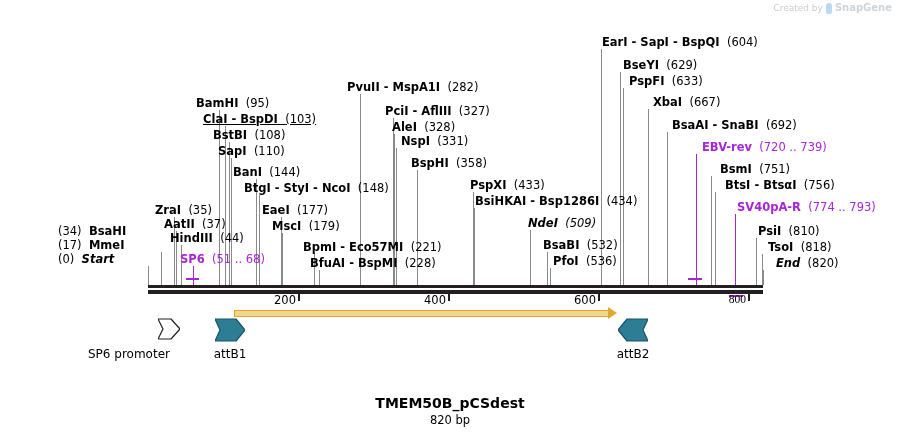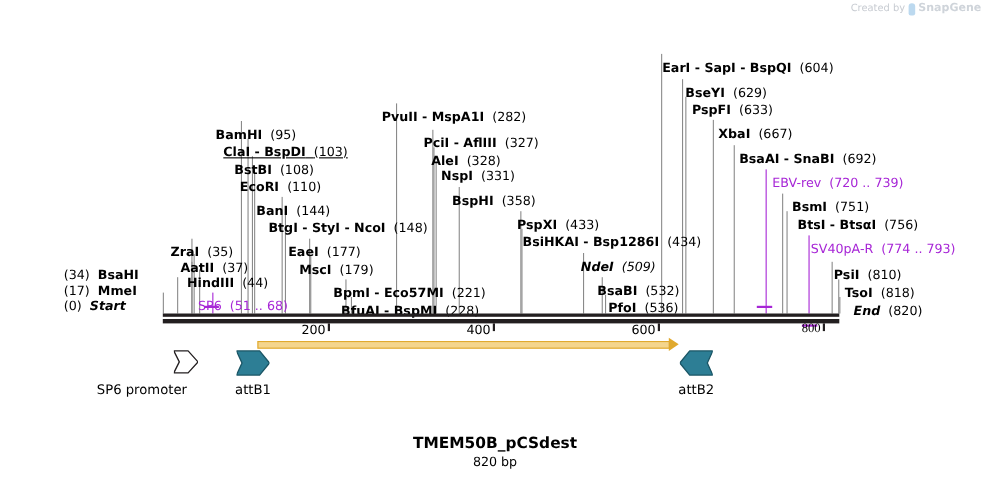--- a/index.html
+++ b/index.html
@@ -26,27 +26,26 @@
   }
   .credit .sg-name{color:#cfd4da;font-size:10px;font-weight:600;}
 
   
   .lbl{
     position:absolute;
     white-space:nowrap;
     font-size:11.5px;
     line-height:12px;
     color:#000;
-    margin-top:19px;
   }
   .lbl .nm{font-weight:bold;}
   .lbl .nm.it{font-style:italic;}
   .lbl .pos{font-weight:normal;}
   .lbl.ft{color:#a726d6;font-weight:normal;}
-  .lbl.ft .nm{font-weight:normal;}
+  .lbl.ft .nm{font-weight:bold;}
   .lbl.ft .pos{font-weight:normal;}
 
   
   .leader{position:absolute;background:#8a8a8a;width:1px;}
   .leader.pv{background:#a726d6;}
 
   
   .bb-top{position:absolute;height:3px;background:#231f20;}
   .bb-bot{position:absolute;height:4px;background:#231f20;}
 
@@ -132,21 +131,21 @@
       <div class="lbl ft" style="left: 180px; top: 253px;"><span class="nm">SP6</span>&nbsp;&nbsp;<span class="pos">(51 .. 68)</span></div>
       <div class="lbl" style="left: 233px; top: 166px;"><span class="nm">BanI</span>&nbsp;&nbsp;<span class="pos">(144)</span></div>
       <div class="lbl" style="left: 244px; top: 182px;"><span class="nm">BtgI  -  StyI  -  NcoI</span>&nbsp;&nbsp;<span class="pos">(148)</span></div>
       <div class="lbl" style="left: 262px; top: 204px;"><span class="nm">EaeI</span>&nbsp;&nbsp;<span class="pos">(177)</span></div>
       <div class="lbl" style="left: 272px; top: 220px;"><span class="nm">MscI</span>&nbsp;&nbsp;<span class="pos">(179)</span></div>
       <div class="lbl" style="left: 303px; top: 241px;"><span class="nm">BpmI  -  Eco57MI</span>&nbsp;&nbsp;<span class="pos">(221)</span></div>
       <div class="lbl" style="left: 310px; top: 257px;"><span class="nm">BfuAI  -  BspMI</span>&nbsp;&nbsp;<span class="pos">(228)</span></div>
       <div class="lbl" style="left: 196px; top: 97px;"><span class="nm">BamHI</span>&nbsp;&nbsp;<span class="pos">(95)</span></div>
       <div class="lbl" style="left: 203px; top: 113px; text-decoration: underline;"><span class="nm">ClaI  -  BspDI</span>&nbsp;&nbsp;<span class="pos">(103)</span></div>
       <div class="lbl" style="left: 213px; top: 129px;"><span class="nm">BstBI</span>&nbsp;&nbsp;<span class="pos">(108)</span></div>
-      <div class="lbl" style="left: 218px; top: 145px;"><span class="nm">EcoRI</span>&nbsp;&nbsp;<span class="pos">(110)</span></div>
+      <div class="lbl" style="left: 218px; top: 145px;"><span class="nm">SapI</span>&nbsp;&nbsp;<span class="pos">(110)</span></div>
       <div class="lbl" style="left: 347px; top: 81px;"><span class="nm">PvuII  -  MspA1I</span>&nbsp;&nbsp;<span class="pos">(282)</span></div>
       <div class="lbl" style="left: 385px; top: 105px;"><span class="nm">PciI  -  AflIII</span>&nbsp;&nbsp;<span class="pos">(327)</span></div>
       <div class="lbl" style="left: 392px; top: 121px;"><span class="nm">AleI</span>&nbsp;&nbsp;<span class="pos">(328)</span></div>
       <div class="lbl" style="left: 401px; top: 135px;"><span class="nm">NspI</span>&nbsp;&nbsp;<span class="pos">(331)</span></div>
       <div class="lbl" style="left: 411px; top: 157px;"><span class="nm">BspHI</span>&nbsp;&nbsp;<span class="pos">(358)</span></div>
       <div class="lbl" style="left: 470px; top: 179px;"><span class="nm">PspXI</span>&nbsp;&nbsp;<span class="pos">(433)</span></div>
       <div class="lbl" style="left: 475px; top: 195px;"><span class="nm">BsiHKAI  -  Bsp1286I</span>&nbsp;&nbsp;<span class="pos">(434)</span></div>
       <div class="lbl" style="left: 528px; top: 217px; font-style: italic;"><span class="nm">NdeI</span>&nbsp;&nbsp;<span class="pos">(509)</span></div>
       <div class="lbl" style="left: 543px; top: 239px;"><span class="nm">BsaBI</span>&nbsp;&nbsp;<span class="pos">(532)</span></div>
       <div class="lbl" style="left: 553px; top: 255px;"><span class="nm">PfoI</span>&nbsp;&nbsp;<span class="pos">(536)</span></div>

